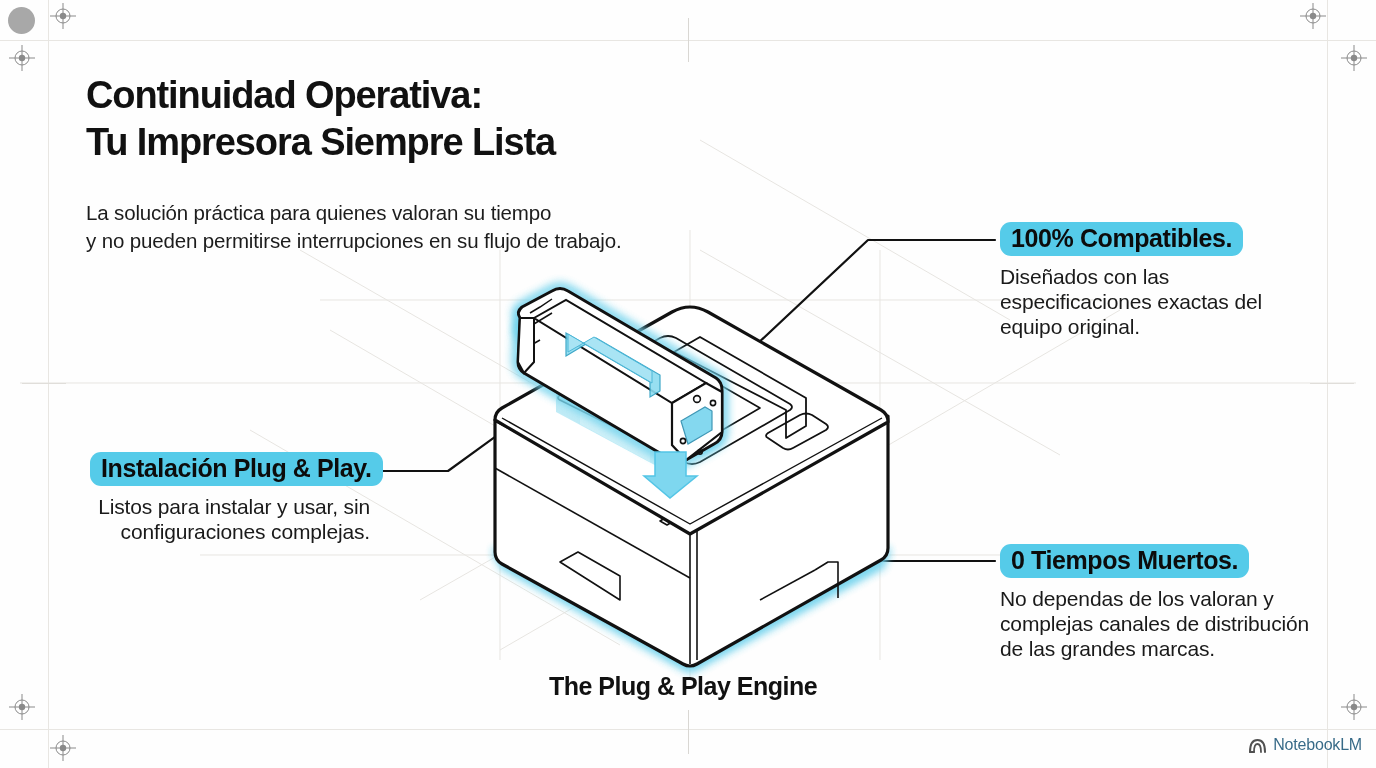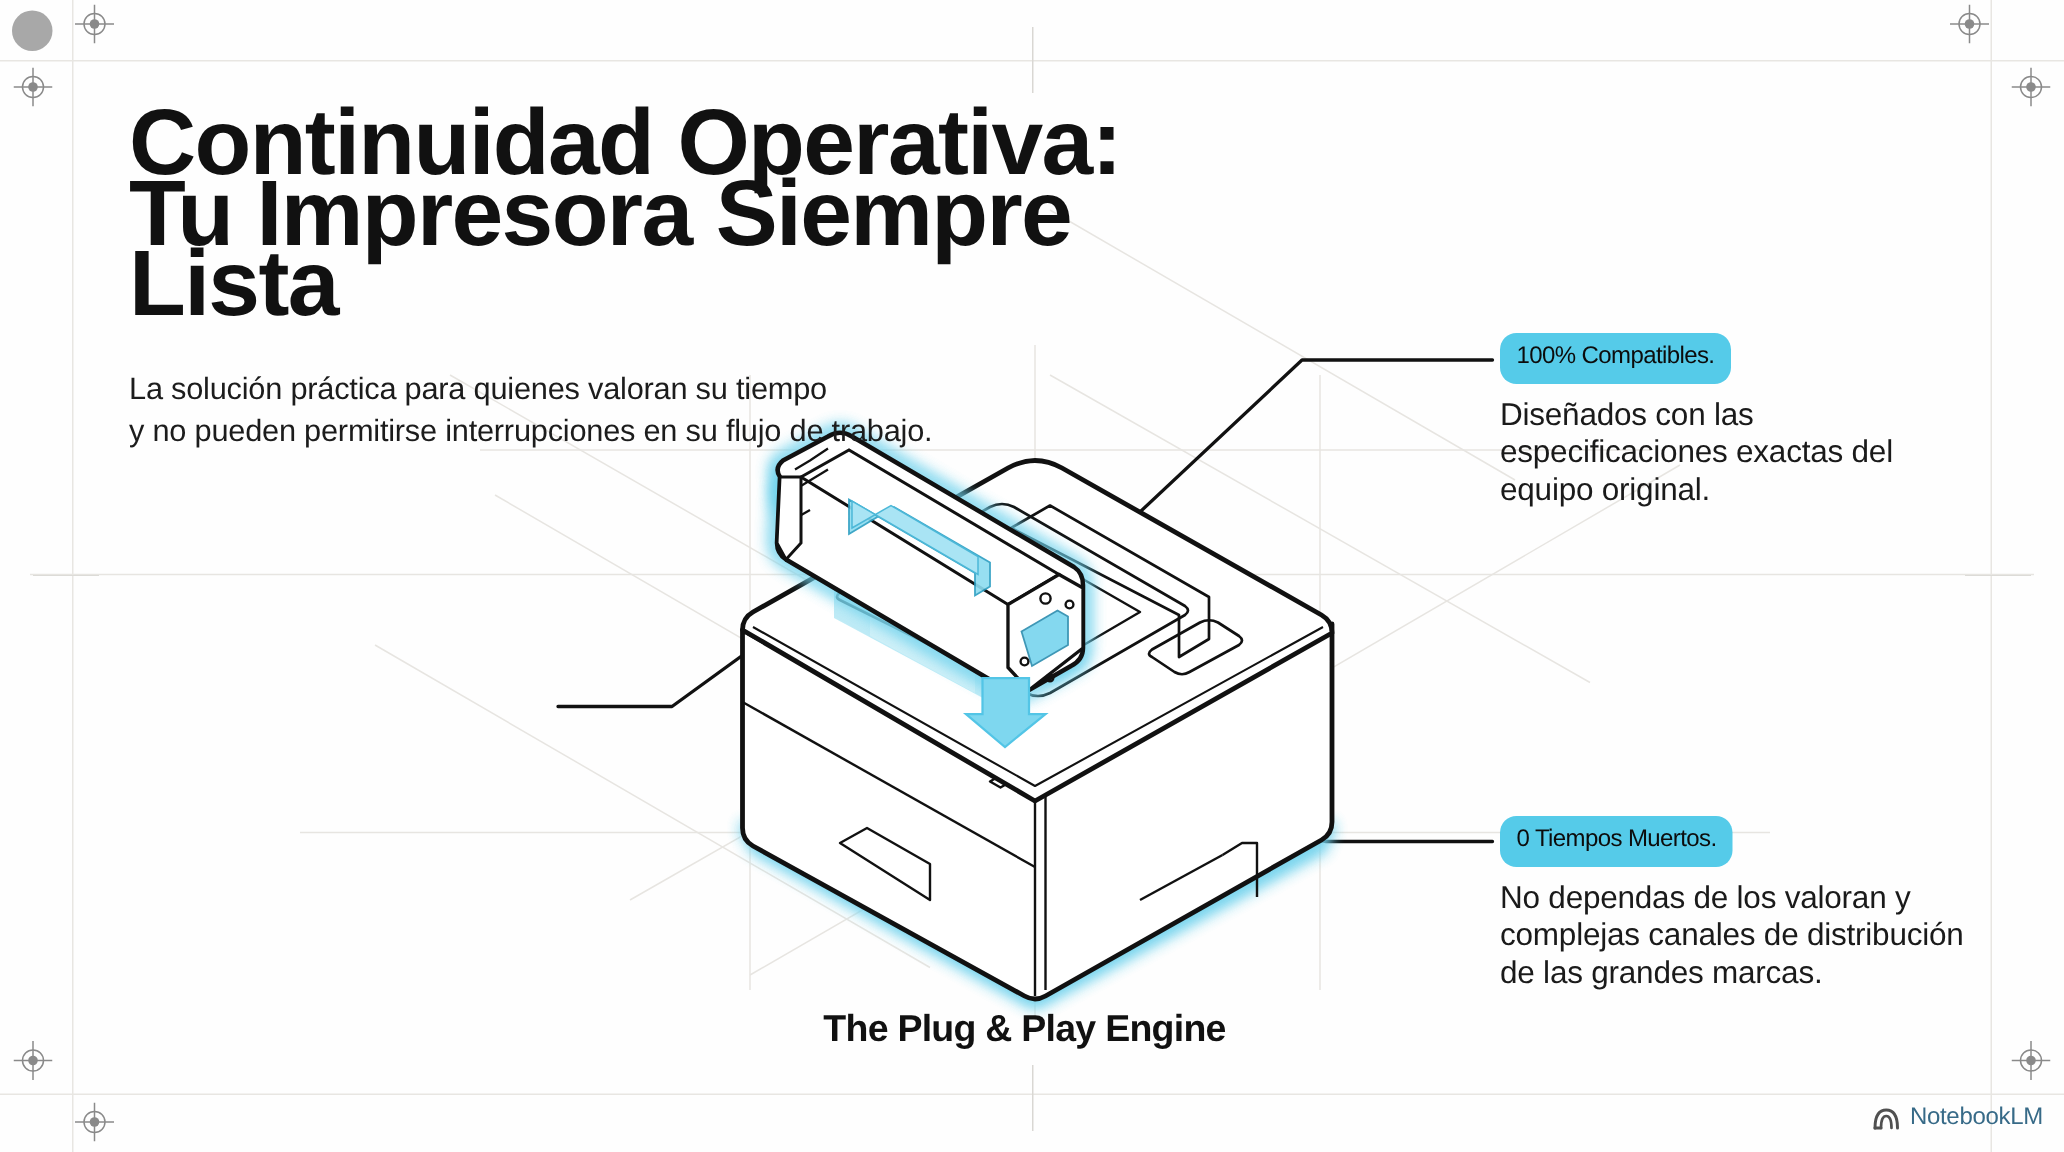--- a/index.html
+++ b/index.html
@@ -16,29 +16,29 @@
 
   
   .regmark{position:absolute;width:26px;height:26px;}
 
   
   .graydot{position:absolute;left:8px;top:7px;width:27px;height:27px;border-radius:50%;
            background:#a8a8a8;}
 
   
   .headline{position:absolute;left:86px;top:72px;width:720px;}
-  .headline h1{margin:0;font-size:62px;line-height:47px;font-weight:bold;
+  .headline h1{margin:0;font-size:38px;line-height:47px;font-weight:bold;
                letter-spacing:-1.1px;color:#111111;}
   .headline .sub{margin-top:33px;font-size:20.5px;line-height:28px;color:#1c1c1c;
                  letter-spacing:-0.15px;}
 
   
   .callout{position:absolute;}
   .chip{display:inline-block;border-radius:11px;padding:5px 11px 7px 11px;
-        font-size:16px;font-weight:normal;color:#0c0c0c;letter-spacing:-0.4px;
+        font-size:25px;font-weight:bold;color:#0c0c0c;letter-spacing:-0.4px;
         line-height:22px;white-space:nowrap;}
   .cbody{font-size:21px;line-height:25px;color:#1a1a1a;letter-spacing:-0.15px;margin-top:8px;}
 
   #callout-compat{left:1000px;top:222px;width:300px;}
   #callout-downtime{left:1000px;top:544px;width:310px;}
   #callout-plugplay{left:90px;top:452px;width:280px;text-align:right;}
   #callout-plugplay .cbody{text-align:right;}
 
   
   .caption{position:absolute;left:0;top:672px;width:1376px;text-align:center;
@@ -251,20 +251,27 @@
 
   <div class="callout" id="callout-compat">
     <div class="chip" style="background:#55cbe9;">100% Compatibles.</div>
     <div class="cbody">
       <span>Diseñados con las</span><br>
       <span>especificaciones exactas del</span><br>
       <span>equipo original.</span>
     </div>
   </div>
 
+  <div class="callout" id="callout-plugplay">
+    <div class="chip" style="background:#55cbe9;">Instalación Plug &amp; Play.</div>
+    <div class="cbody">
+      <span>Listos para instalar y usar, sin</span><br>
+      <span>configuraciones complejas.</span>
+    </div>
+  </div>
 
   <div class="callout" id="callout-downtime">
     <div class="chip" style="background:#55cbe9;">0 Tiempos Muertos.</div>
     <div class="cbody">
       <span>No dependas de los valoran y</span><br>
       <span>complejas canales de distribución</span><br>
       <span>de las grandes marcas.</span>
     </div>
   </div>
 

